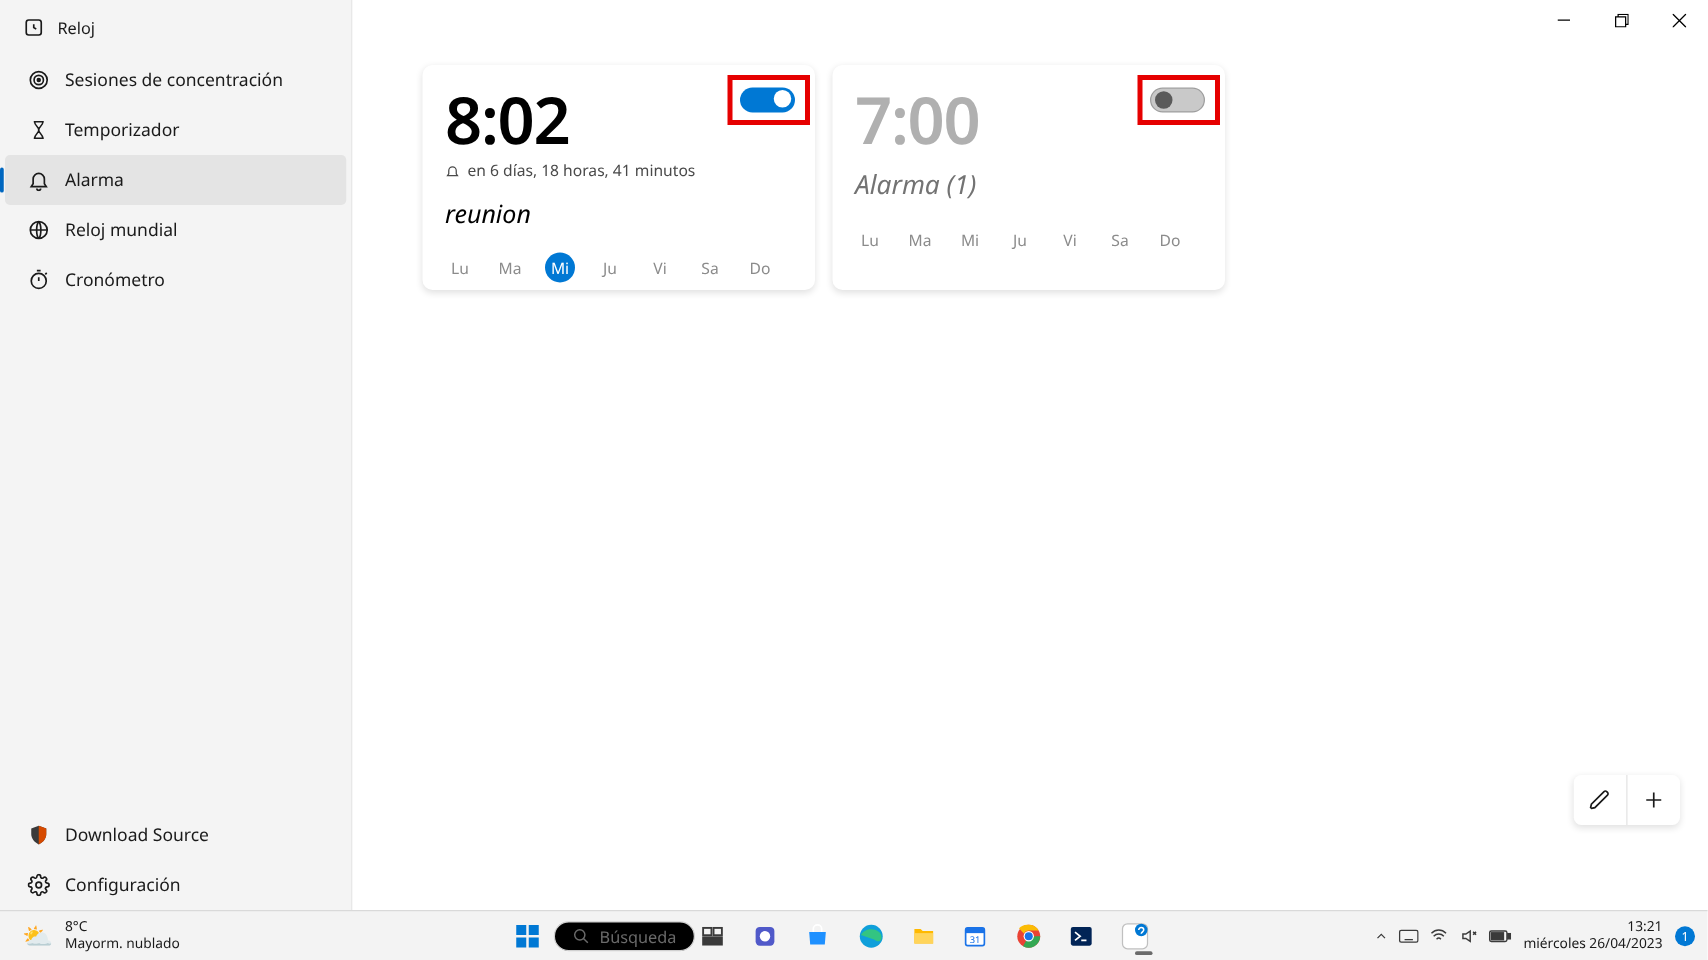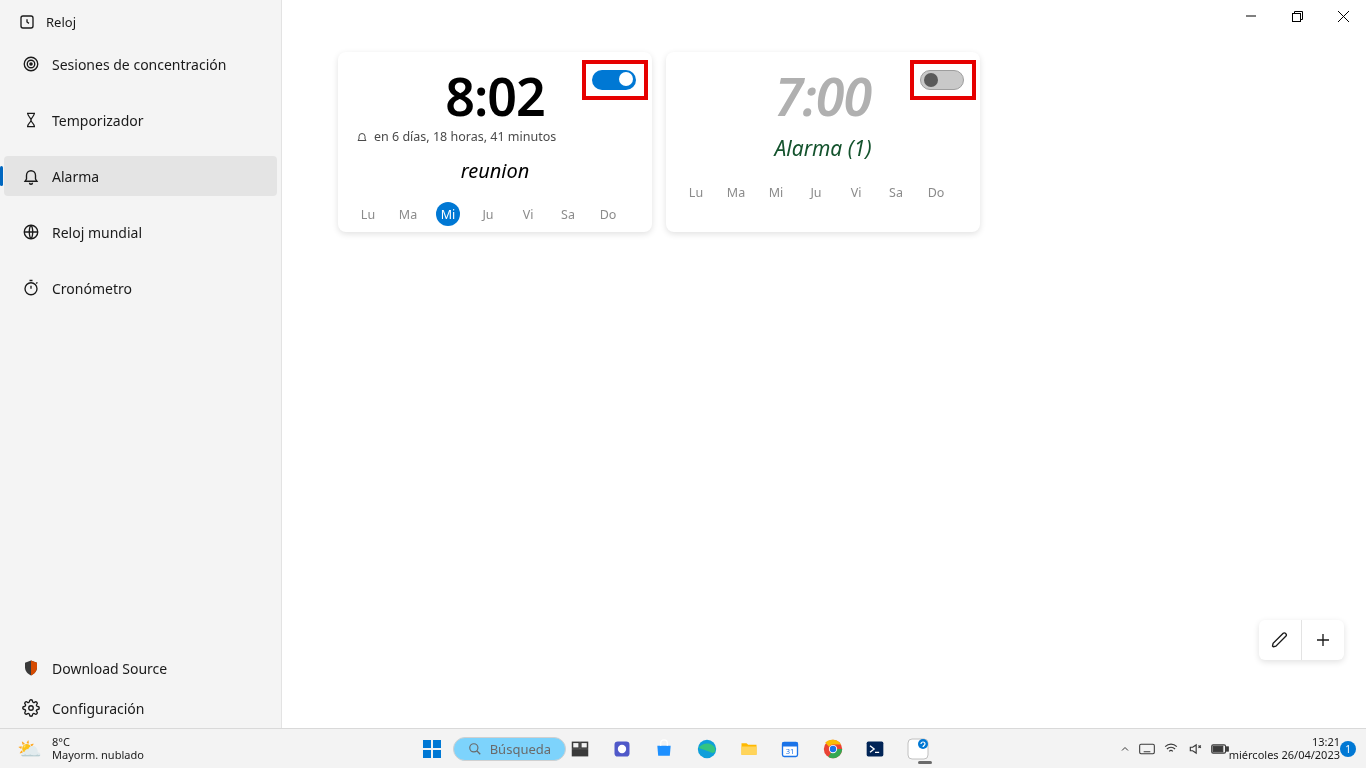--- a/index.html
+++ b/index.html
@@ -26,21 +26,21 @@
   }
   .sidebar{
     width:282px;background:var(--sidebar-bg);display:flex;flex-direction:column;
     border-right:1px solid #e3e3e3;padding-top:4px;
   }
   .sidebar .title-row{
     display:flex;align-items:center;gap:10px;height:36px;padding:0 18px;
     font-size:13px;color:#1a1a1a;
   }
   .nav{
-    margin-top:4px;display:flex;flex-direction:column;gap:16px;
+    margin-top:4px;display:flex;flex-direction:column;gap:0;
   }
   .nav-item{
     display:flex;align-items:center;gap:12px;height:40px;
     padding:0 18px;font-size:14px;color:#1a1a1a;position:relative;
     margin:0 4px;border-radius:4px;
   }
   .nav-item.selected{
     background:var(--sidebar-sel);
   }
   .nav-item.selected::before{
@@ -55,36 +55,36 @@
     flex:1;position:relative;background:#fff;
   }
   .window-controls{
     position:absolute;top:0;right:0;display:flex;
   }
   .win-ctrl{
     width:46px;height:32px;display:flex;align-items:center;justify-content:center;
     font-size:12px;color:#000;
   }
   .cards{
-    position:absolute;left:56px;top:52px;right:48px;display:flex;gap:14px;text-align:center;
+    position:absolute;left:56px;top:52px;right:48px;display:flex;gap:14px;
   }
   .card{
     width:314px;height:180px;background:var(--card-bg);border-radius:8px;
     box-shadow:var(--card-shadow);padding:14px 18px 8px;position:relative;
   }
   .card.disabled{color:var(--muted);}
   .alarm-time{
     font-size:52px;font-weight:600;line-height:1;margin:4px 0 6px;
     letter-spacing:-1px;
   }
-  .card.disabled .alarm-time{color:#b0b0b0;font-weight:600;font-style:italic;}
+  .card.disabled .alarm-time{color:#b0b0b0;font-weight:600;}
   .eta-row{display:flex;align-items:center;gap:6px;font-size:12.5px;color:#4a4a4a;}
   .card.disabled .eta-row{color:var(--muted);}
   .alarm-name{font-size:20px;margin-top:12px;font-weight:400;font-style:italic;}
-  .card.disabled .alarm-name{color:#14532d;font-size:21px;}
+  .card.disabled .alarm-name{color:#737373;font-size:21px;}
   .days-row{display:flex;gap:16px;margin-top:18px;font-size:12.5px;color:var(--muted);}
   .day{width:24px;height:24px;display:flex;align-items:center;justify-content:center;border-radius:50%;}
   .day.active{background:var(--toggle-on);color:#fff;}
   
   .highlight-box{
     position:absolute;top:8px;right:4px;border:4px solid var(--highlight);
     padding:6px 8px 6px 6px;
   }
   .toggle{
     width:44px;height:20px;border-radius:10px;position:relative;
@@ -112,28 +112,28 @@
   }
   .tb-left{display:flex;align-items:center;gap:8px;padding-left:16px;min-width:240px;}
   .weather-icon{width:28px;height:28px;display:flex;align-items:center;justify-content:center;font-size:20px;}
   .weather-text{font-size:11px;line-height:1.15;color:#1a1a1a;}
   .tb-center{flex:1;display:flex;align-items:center;justify-content:center;gap:4px;}
   .start-btn{width:34px;height:34px;display:flex;align-items:center;justify-content:center;}
   .win-logo{width:18px;height:18px;display:grid;grid-template-columns:1fr 1fr;grid-template-rows:1fr 1fr;gap:2px;}
   .win-logo div{background:#0078d4;}
   .search-pill{
     display:flex;align-items:center;gap:8px;height:24px;padding:0 14px;
-    background:#7dd3fc;border:1px solid #d0d0d0;border-radius:15px;font-size:13px;color:#6a6a6a;
+    background:#000000;border:1px solid #d0d0d0;border-radius:15px;font-size:13px;color:#6a6a6a;
     min-width:110px;
   }
   .tb-icon{width:38px;height:34px;display:flex;align-items:center;position:relative;}
   .tb-icon.active::after{
     content:"";position:absolute;bottom:2px;left:12px;right:12px;height:3px;border-radius:2px;background:#6a6a6a;
   }
-  .tb-right{display:flex;align-items:center;padding-right:10px;font-size:11px;color:#1a1a1a;}
+  .tb-right{display:flex;align-items:center;gap:10px;padding-right:10px;font-size:11px;color:#1a1a1a;}
   .tray-icons{display:flex;align-items:center;gap:8px;font-size:13px;color:#3a3a3a;}
   .clock-block{text-align:right;line-height:1.15;}
   .notif-dot{width:16px;height:16px;border-radius:50%;background:#0078d4;color:#fff;font-size:10px;display:flex;align-items:center;justify-content:center;}
   svg{display:block;}
 </style>
 </head>
 <body>
 
 <div class="app">
 

